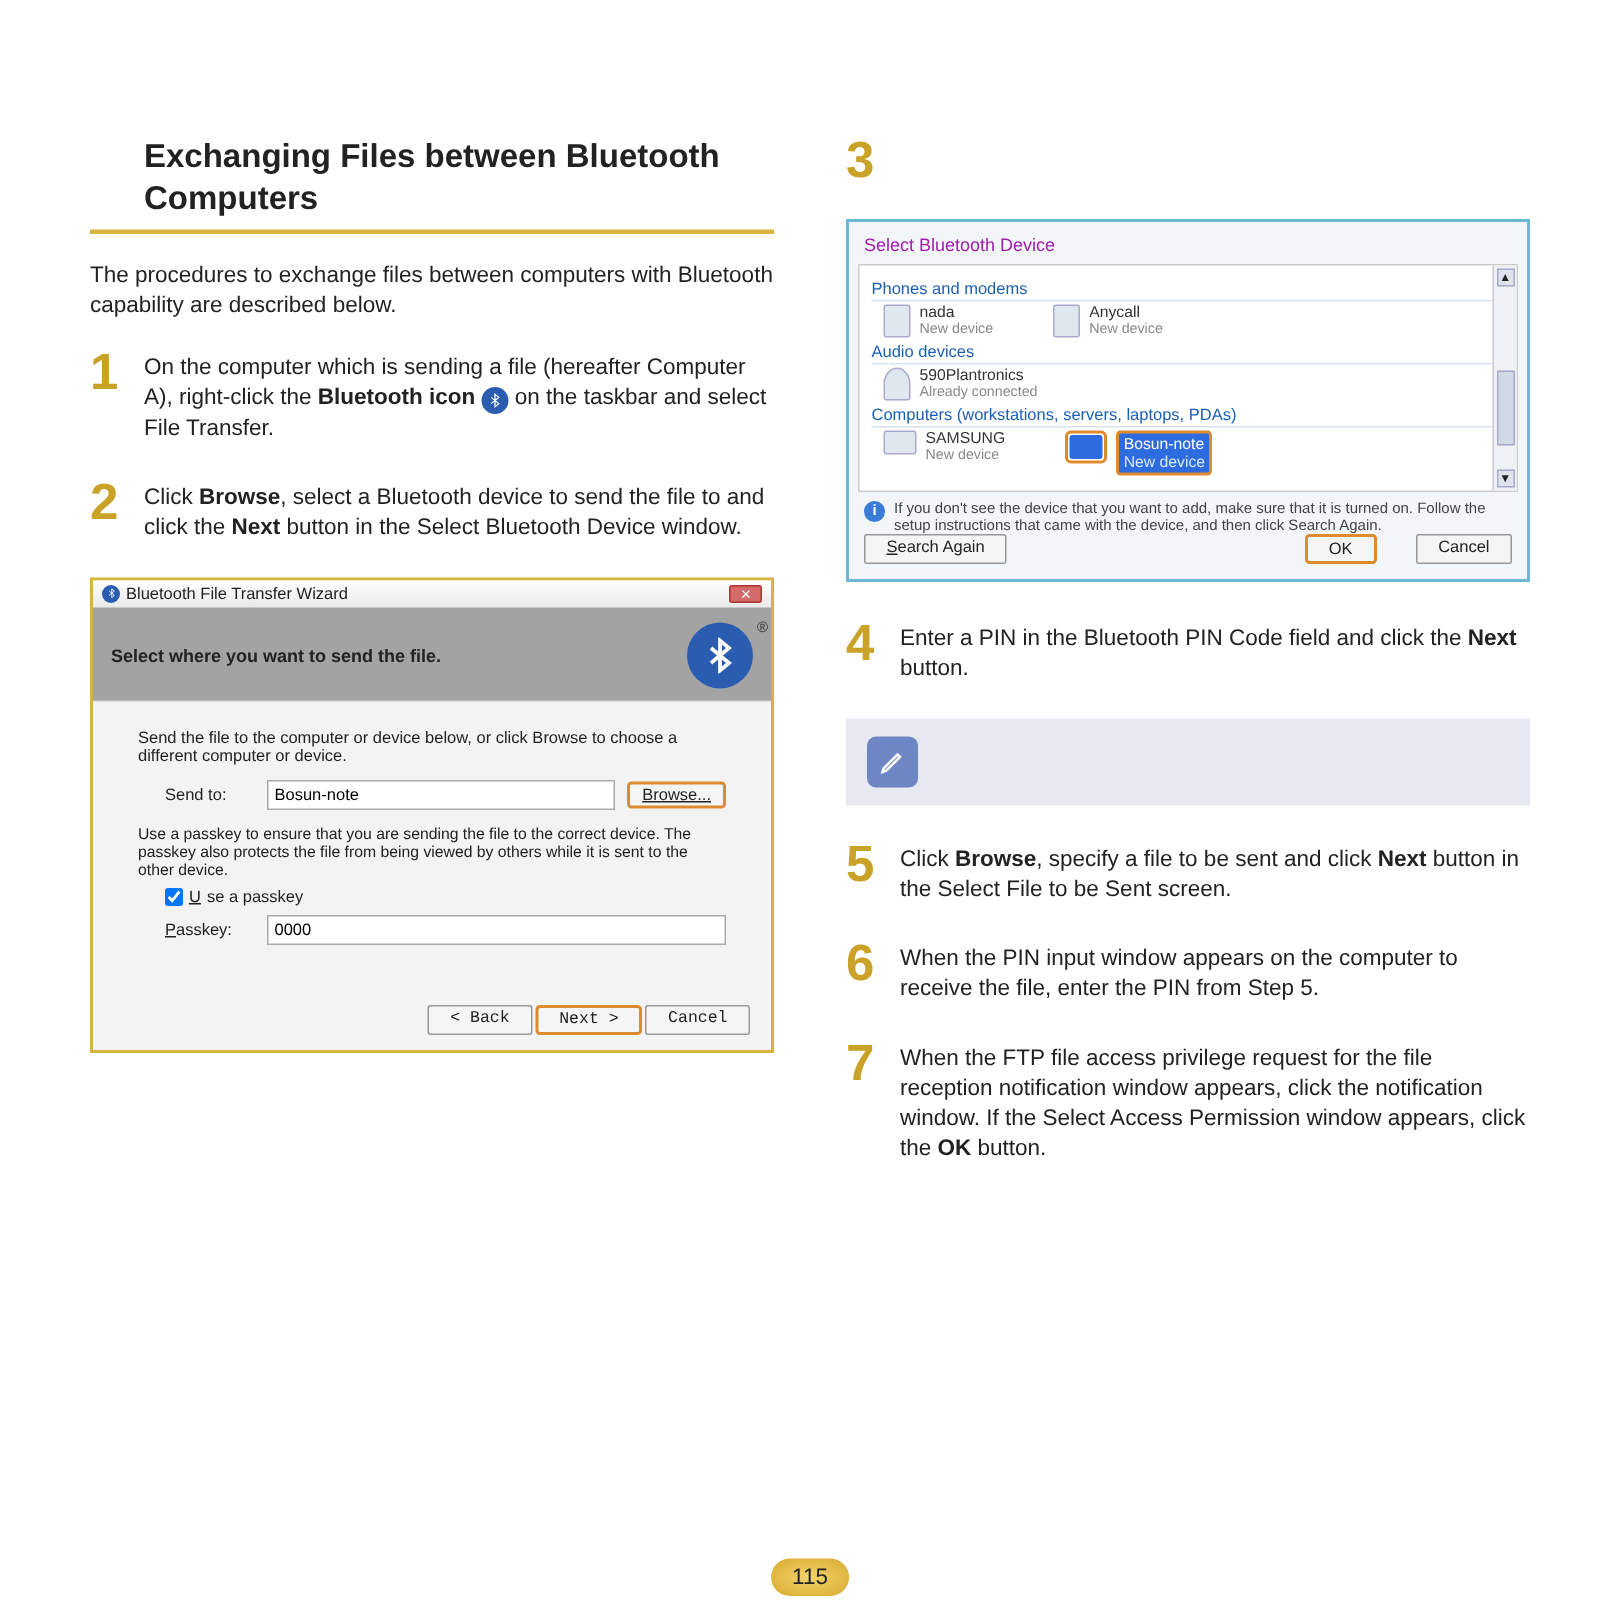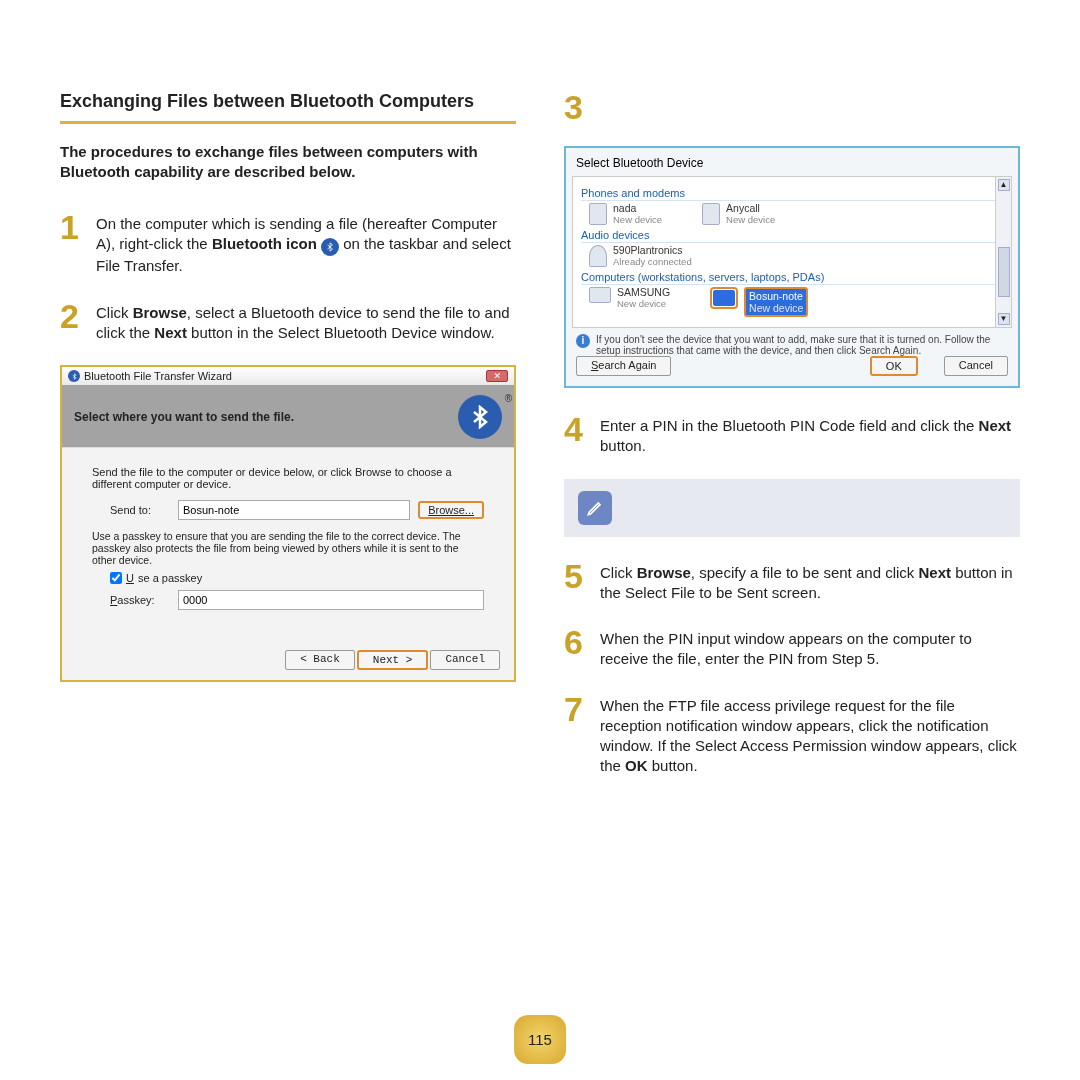--- a/index.html
+++ b/index.html
@@ -11,36 +11,36 @@
     color: #222;
     position: relative;
     padding: 90px 60px 40px 60px;
   }
   .cols {
     display: flex;
     gap: 48px;
   }
   .col { flex: 1; }
   .heading {
-    font-size: 18px;
+    font-size: 22px;
     font-weight: bold;
     line-height: 1.25;
     margin-bottom: 8px;
+    margin-left: 36px;
   }
   .hr {
     border: 0;
     border-top: 3px solid #d8b43c;
     margin-bottom: 18px;
     width: 100%;
   }
   .intro {
     font-size: 15px;
     line-height: 1.35;
-    margin-bottom: 28px;
-    font-weight: bold;
+    margin-bottom: 16px;
   }
   .step {
     display: flex;
     gap: 10px;
     margin-bottom: 22px;
   }
   .step-num {
     font-size: 34px;
     font-weight: bold;
     color: #c9a227;
@@ -140,21 +140,21 @@
   .btn-hl { border:2px solid #e08a2e; border-radius:3px; }
 
   
   .sel {
     border:2px solid #6fb7d6;
     background:#f3f6f9;
     padding:6px;
     font-size:11px;
     margin-top:10px;
   }
-  .sel-title { color:#000000; font-size:12px; padding:2px 4px 6px 4px; }
+  .sel-title { color:#a21caf; font-size:12px; padding:2px 4px 6px 4px; }
   .sel-inner {
     background:#fff; border:1px solid #ccc; padding:6px 8px 6px 8px;
     position:relative;
     max-height: 220px;
   }
   .sel-section { color:#1a5fb4; font-size:11px; margin:4px 0 2px 0; border-bottom:1px solid #d6e4f2; padding-bottom:1px;}
   .dev-row { display:flex; gap:40px; margin:2px 0 4px 8px; }
   .dev { display:flex; gap:6px; align-items:flex-start; font-size:10.5px; }
   .dev-icon {
     width:18px;height:22px;background:#dfe7ef;border:1px solid #aac;
@@ -198,21 +198,21 @@
     display:flex;align-items:center;justify-content:center;flex-shrink:0;
   }
   .note-icon svg{width:20px;height:20px;stroke:#fff;fill:none;stroke-width:2;}
 
   .page-num {
     position:absolute;
     bottom:16px; left:50%; transform:translateX(-50%);
     background: radial-gradient(ellipse at center, #f3d46b 0%, #d8a92f 100%);
     color:#222;
     font-size:15px;
-    padding:16px 14px;
+    padding:4px 14px;
     border-radius:14px;
   }
 </style>
 </head>
 <body>
 
 <div class="cols">
 
   <div class="col">
     <div class="heading">Exchanging Files between Bluetooth Computers</div>

